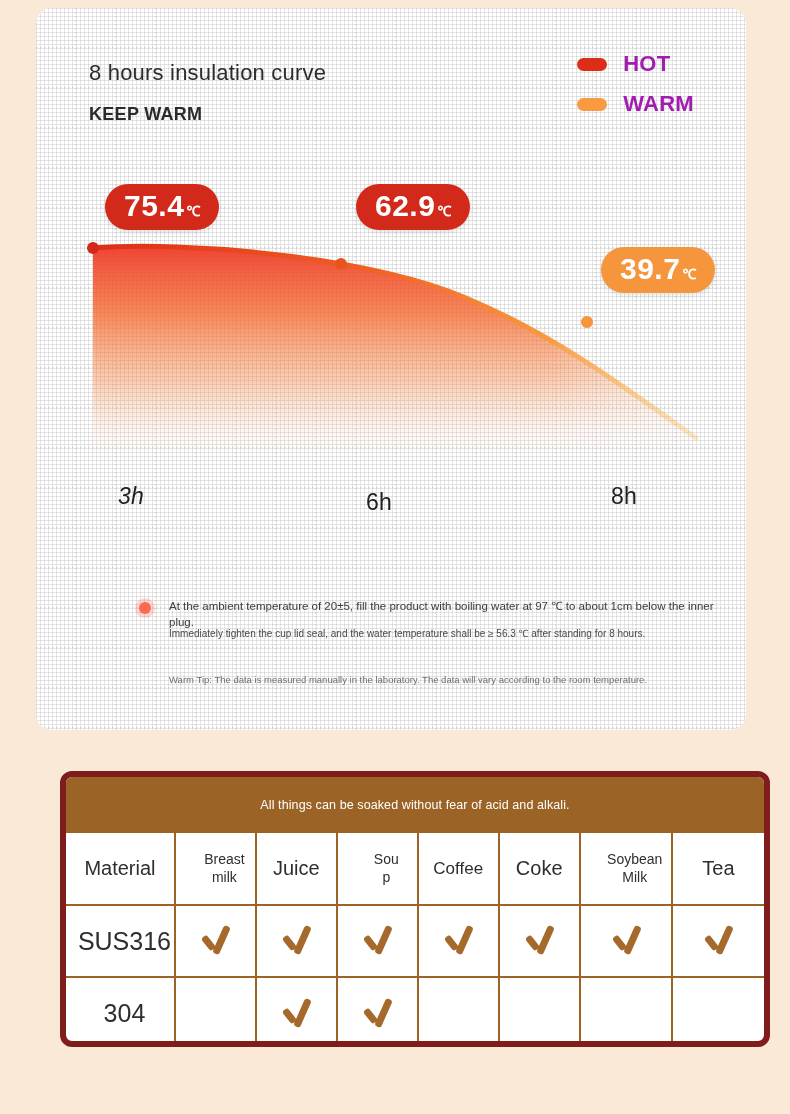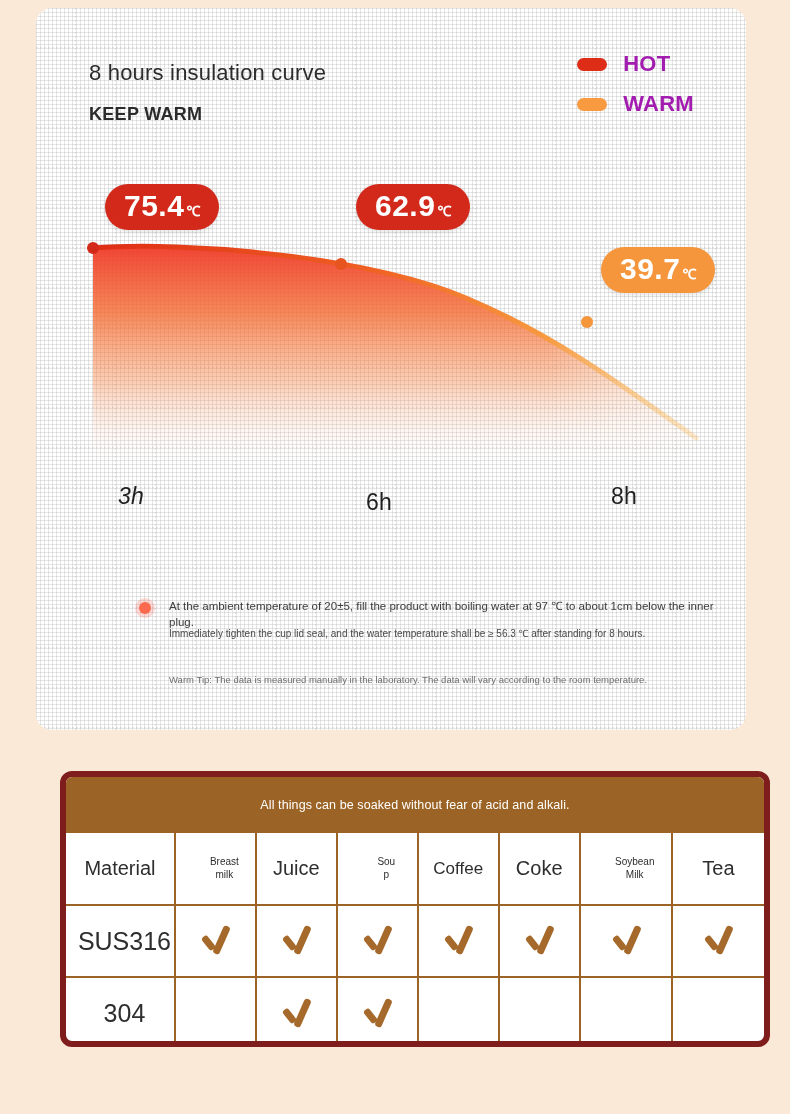--- a/index.html
+++ b/index.html
@@ -134,21 +134,21 @@
     border-right: 2px solid #9b6426;
     border-bottom: 2px solid #9b6426;
     height: 72px;
     text-align: center;
     vertical-align: middle;
     color: #2e2e2e;
   }
   table.matrix tr:last-child td { border-bottom: none; }
   table.matrix td:last-child { border-right: none; }
   .hdr-big { font-size: 20px; border-radius: 7px; }
-  .hdr-small { font-size: 10px; line-height: 1.25; text-align: left; padding-left: 18px; color: #444; }
+  .hdr-small { font-size: 14px; line-height: 1.25; text-align: left; padding-left: 18px; color: #444; }
   .row-label { font-size: 25px; padding-left: 9px; }
   .check {
     display: inline-block; width: 34px; height: 28px; position: relative;
   }
   .check::before, .check::after {
     content: ""; position: absolute; background: #a56a2b; border-radius: 3px;
   }
   .check::before {
     width: 7px; height: 16px; left: 7px; top: 10px;
     transform: rotate(-38deg);

